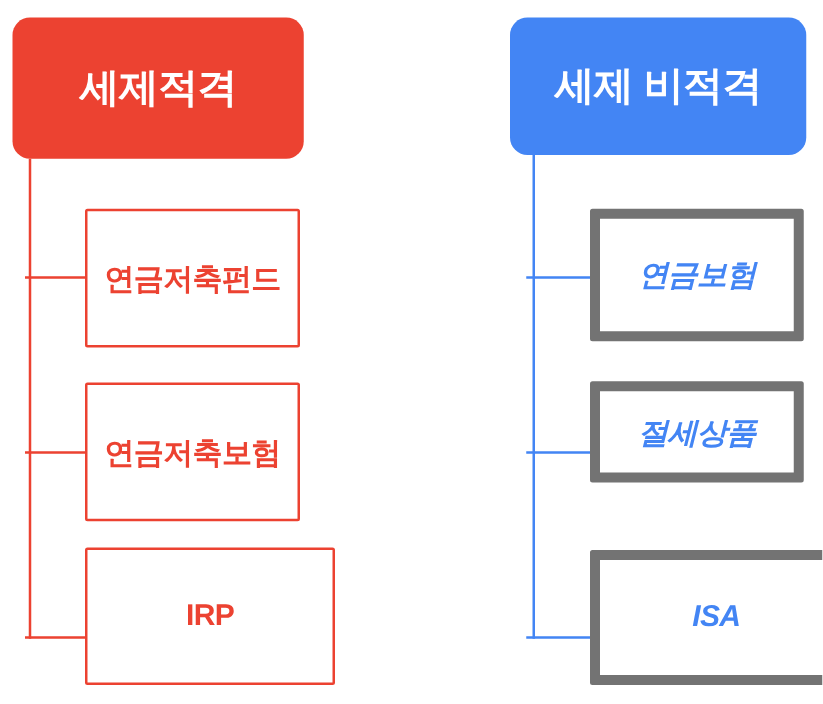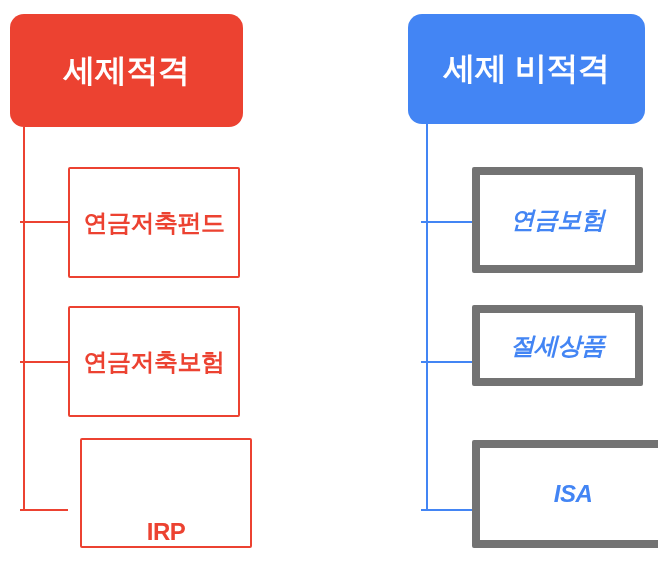--- a/index.html
+++ b/index.html
@@ -35,21 +35,21 @@
   
   .child-node {
     border-radius: 2px;
     background: #ffffff;
     font-size: 24px;
   }
   .child-red  { border: 2px solid #EC4231; color: #EC4231; }
   .child-blue { border: 8px solid #737373; color: #4385F4; font-style: italic; }
   .cl1 { left: 68px;  top: 167px; width: 172px; height: 111px; }
   .cl2 { left: 68px;  top: 306px; width: 172px; height: 111px; }
-  .cl3 { left: 80px;  top: 438px; width: 172px; height: 110px; align-items: flex-end; }
+  .cl3 { left: 68px;  top: 438px; width: 200px; height: 110px; }
   .cr1 { left: 472px; top: 167px; width: 171px; height: 106px; }
   .cr2 { left: 472px; top: 305px; width: 171px; height: 81px; }
   .cr3 { left: 472px; top: 440px; width: 202px; height: 108px; }
   
   .line { position: absolute; }
   .line-red  { background: #EC4231; }
   .line-blue { background: #4385F4; }
   .trunk-left  { left: 23px;  top: 127px; width: 2px;  height: 384px; }
   .trunk-right { left: 426px; top: 124px; width: 2px;  height: 387px; }
   .branch { height: 2px; }

